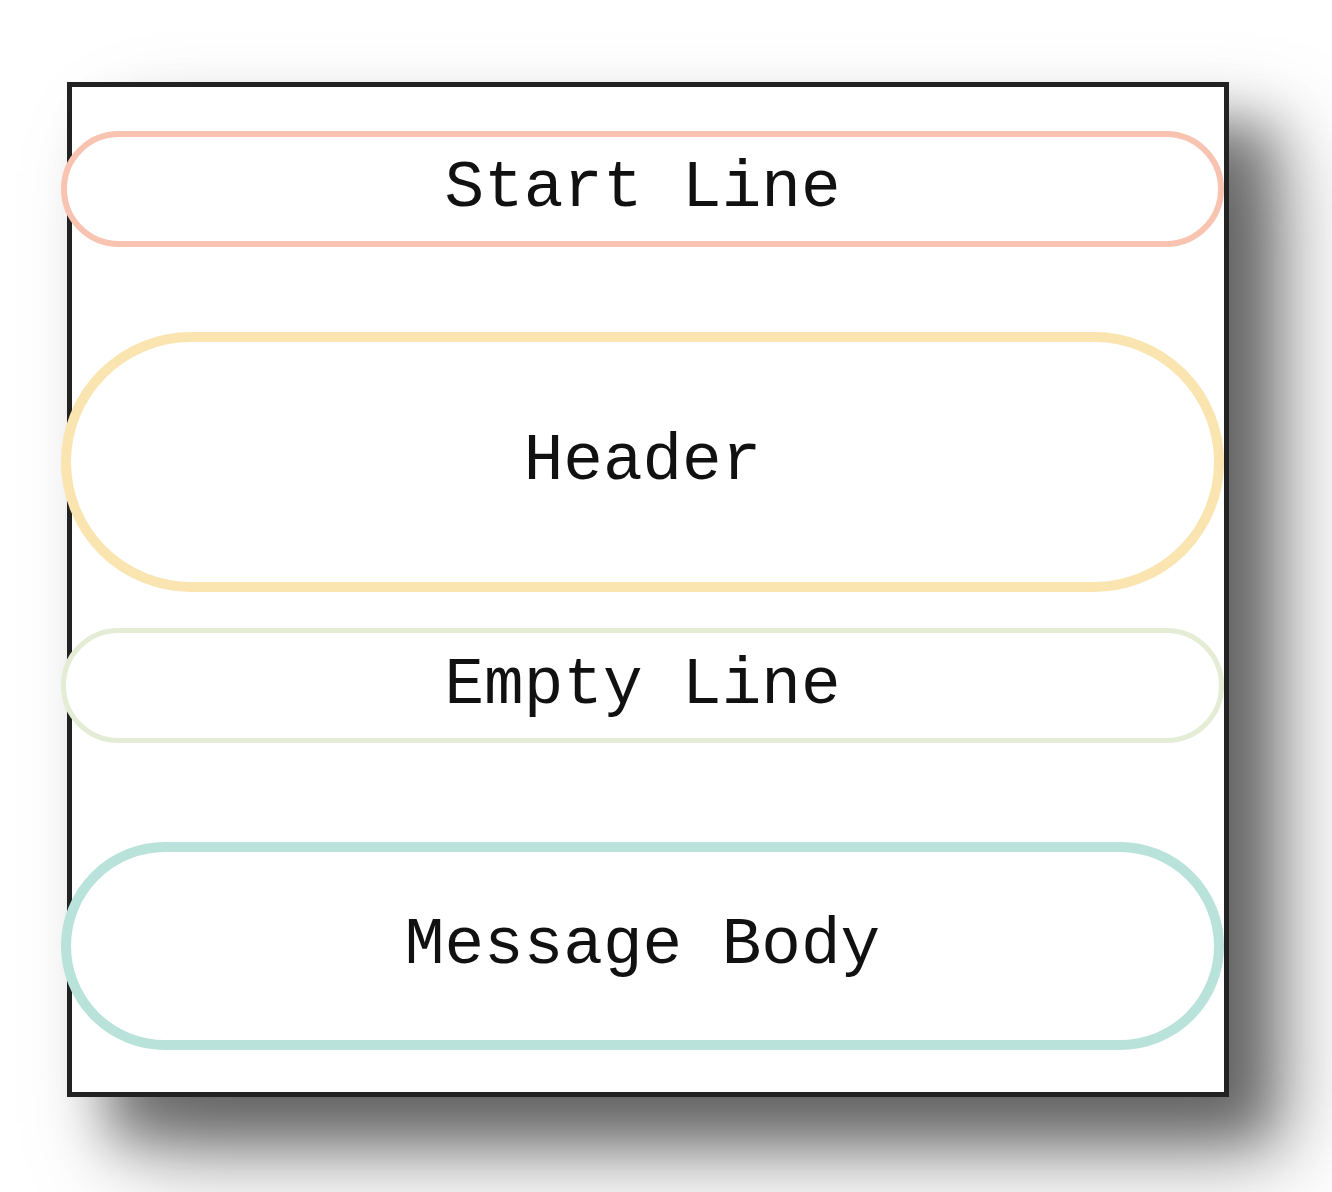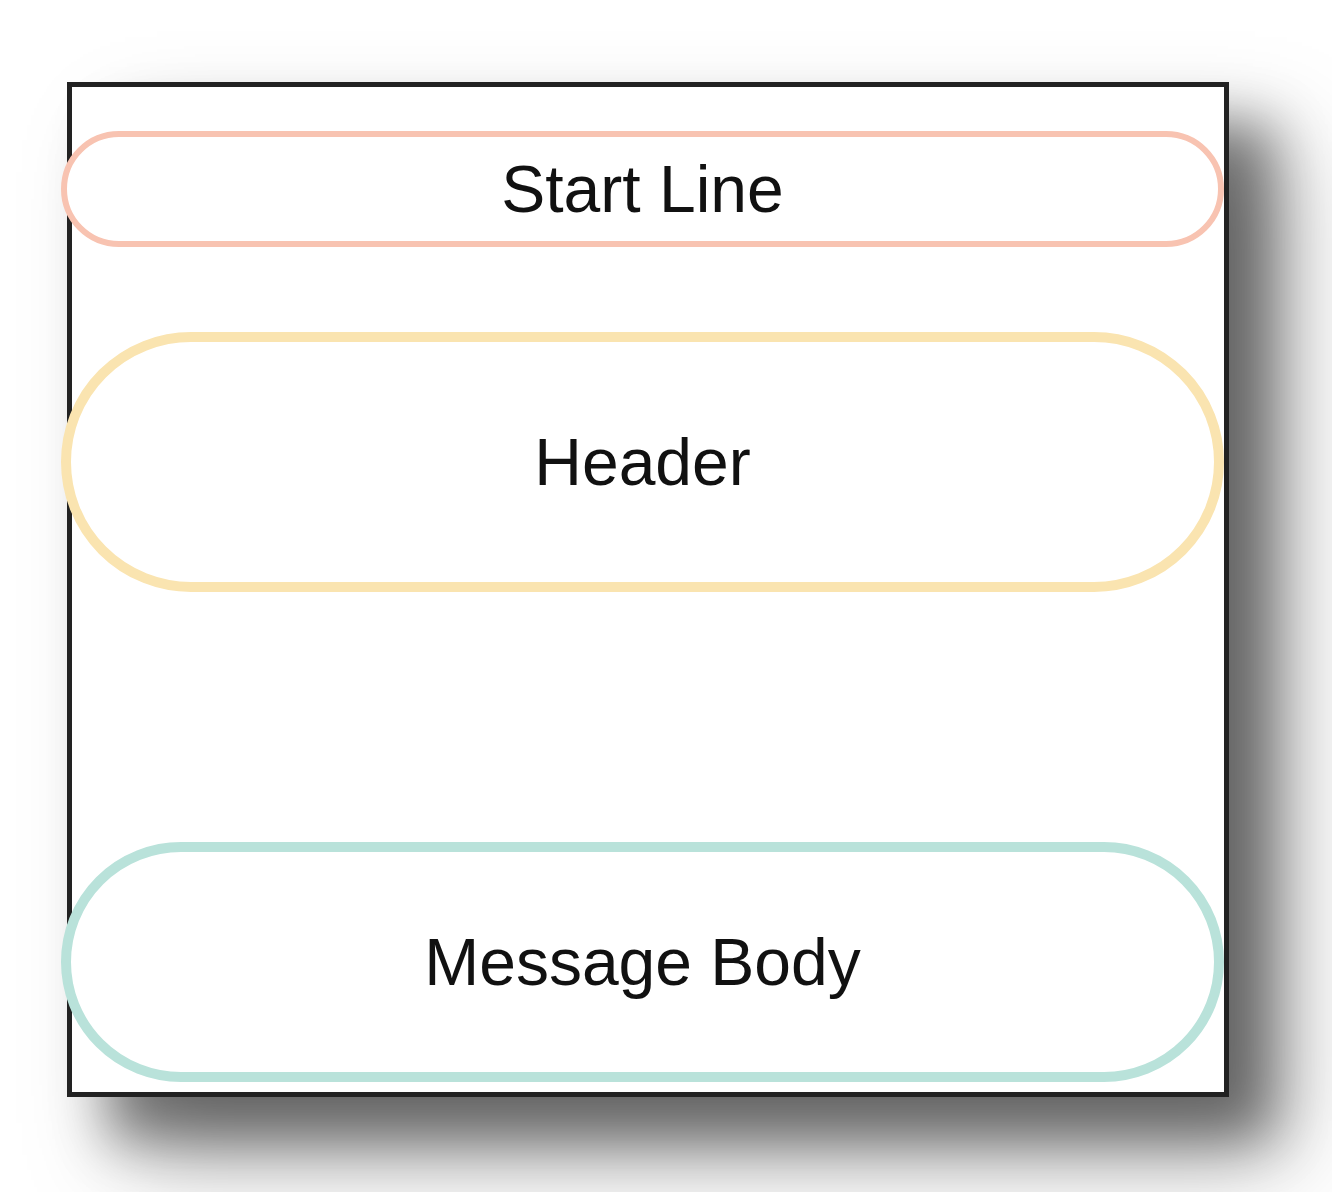--- a/index.html
+++ b/index.html
@@ -40,36 +40,39 @@
     align-items: center;
     justify-content: center;
     font-size: 66px;
     line-height: 1;
     color: #111111;
     z-index: 2;
   }
   .pill-start  { top: 131px; height: 116px; border-width: 6px;  }
   .pill-header { top: 332px; height: 260px; border-width: 10px; }
   .pill-empty  { top: 628px; height: 115px; border-width: 5px;  }
-  .pill-body   { top: 842px; height: 240px; border-width: 10px; }
-  .pill-label { white-space: nowrap; }
+  .pill-body   { top: 842px; height: 208px; border-width: 10px; }
+  .pill-label { white-space: nowrap; font-family: Liberation Mono, monospace; }
 </style>
 </head>
 <body>
 
 <div class="canvas">
 
   <div class="card"></div>
 
   <div class="pill pill-start" style="border-color: rgb(248, 195, 177);">
     <span class="pill-label">Start Line</span>
   </div>
 
   <div class="pill pill-header" style="border-color: rgb(250, 228, 176);">
     <span class="pill-label">Header</span>
   </div>
 
+  <div class="pill pill-empty" style="border-color: rgb(228, 236, 213);">
+    <span class="pill-label">Empty Line</span>
+  </div>
 
   <div class="pill pill-body" style="border-color: rgb(185, 226, 218);">
     <span class="pill-label">Message Body</span>
   </div>
 
 </div>
 
 </body></html>

